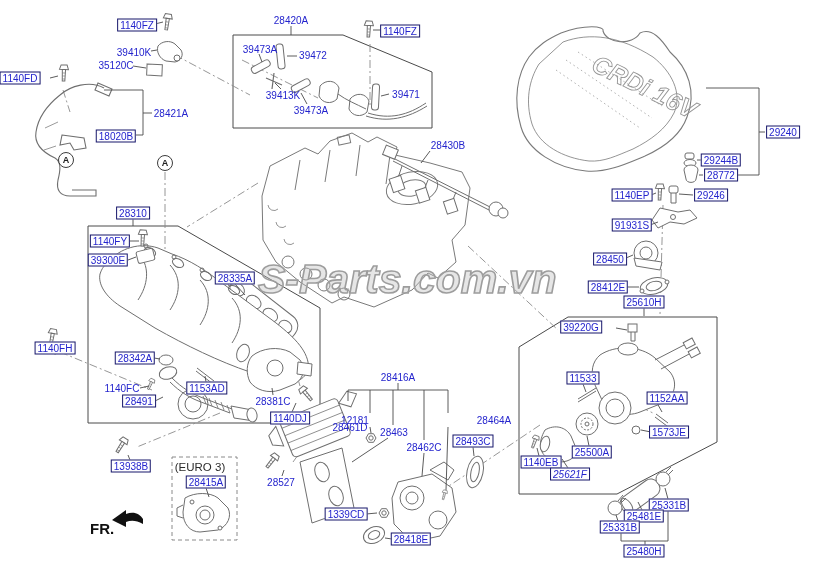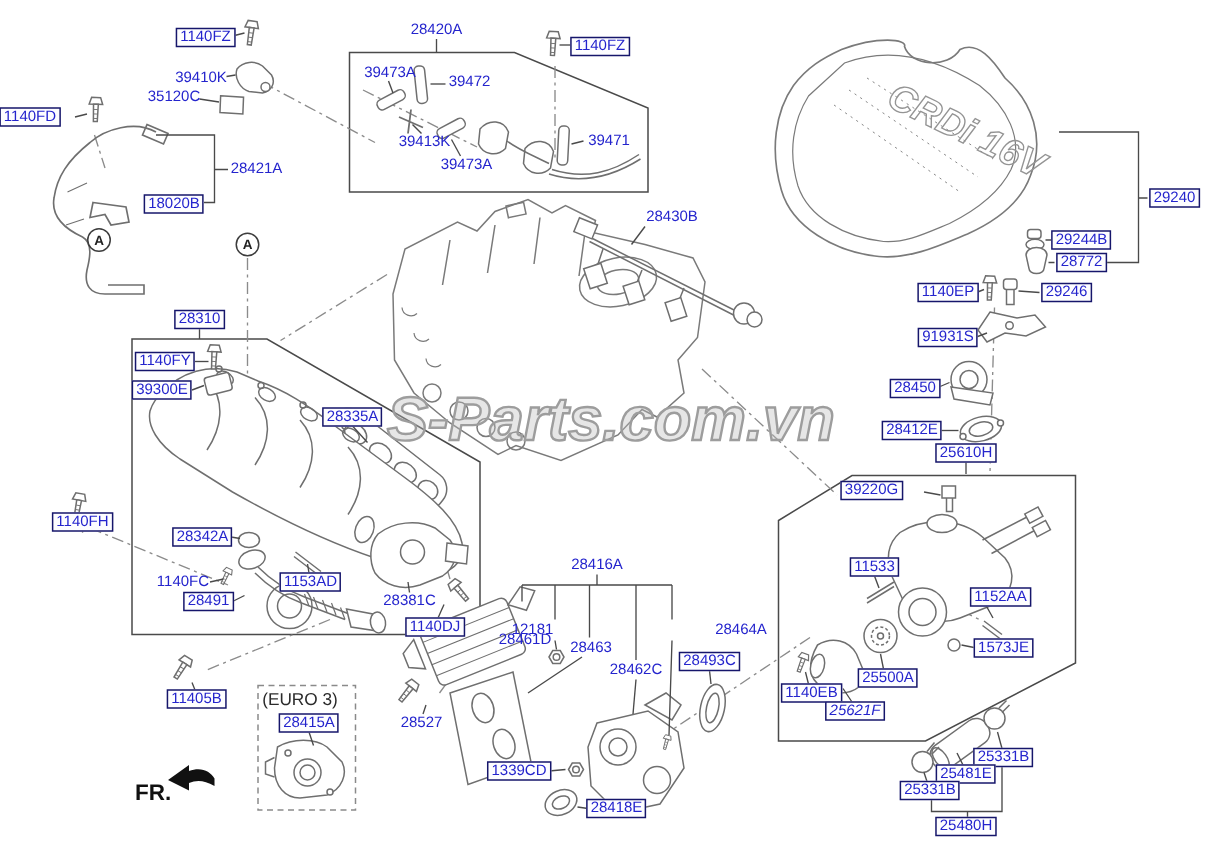--- a/index.html
+++ b/index.html
@@ -368,21 +368,21 @@
       <span class="plabel boxed" style="left: 110px; top: 241px;">1140FY</span>
       <span class="plabel boxed" style="left: 108px; top: 260px;">39300E</span>
       <span class="plabel boxed" style="left: 235px; top: 278px;">28335A</span>
       <span class="plabel boxed" style="left: 135px; top: 358px;">28342A</span>
       <span class="plabel" style="left: 122px; top: 388px;">1140FC</span>
       <span class="plabel boxed" style="left: 139px; top: 401px;">28491</span>
       <span class="plabel boxed" style="left: 207px; top: 388px;">1153AD</span>
       <span class="plabel" style="left: 273px; top: 401px;">28381C</span>
       <span class="plabel boxed" style="left: 290px; top: 418px;">1140DJ</span>
       <span class="plabel boxed" style="left: 55px; top: 348px;">1140FH</span>
-      <span class="plabel boxed" style="left: 131px; top: 466px;">11405B</span>
+      <span class="plabel boxed" style="left: 131px; top: 466px;">13938B</span>
       <span class="plabel boxed" style="left: 206px; top: 482px;">28415A</span>
       <span class="plabel" style="left: 281px; top: 482px;">28527</span>
       <span class="plabel" style="left: 398px; top: 377px;">28416A</span>
       <span class="plabel" style="left: 350px; top: 407px; margin-top: 20px;">28461D</span>
       <span class="plabel" style="left: 355px; top: 420px;">12181</span>
       <span class="plabel" style="left: 394px; top: 432px;">28463</span>
       <span class="plabel" style="left: 450px; top: 420px; margin-left: 44px;">28464A</span>
       <span class="plabel" style="left: 424px; top: 447px;">28462C</span>
       <span class="plabel boxed" style="left: 473px; top: 441px;">28493C</span>
       <span class="plabel boxed" style="left: 346px; top: 514px;">1339CD</span>

